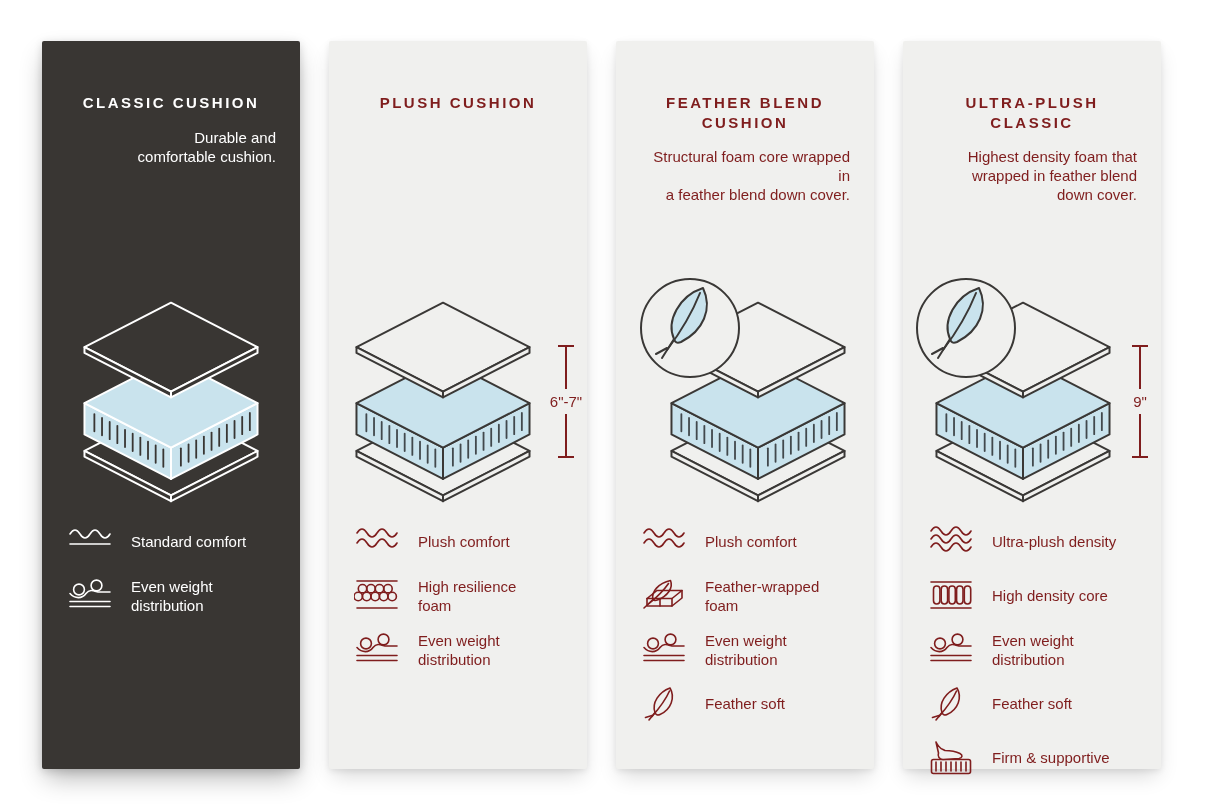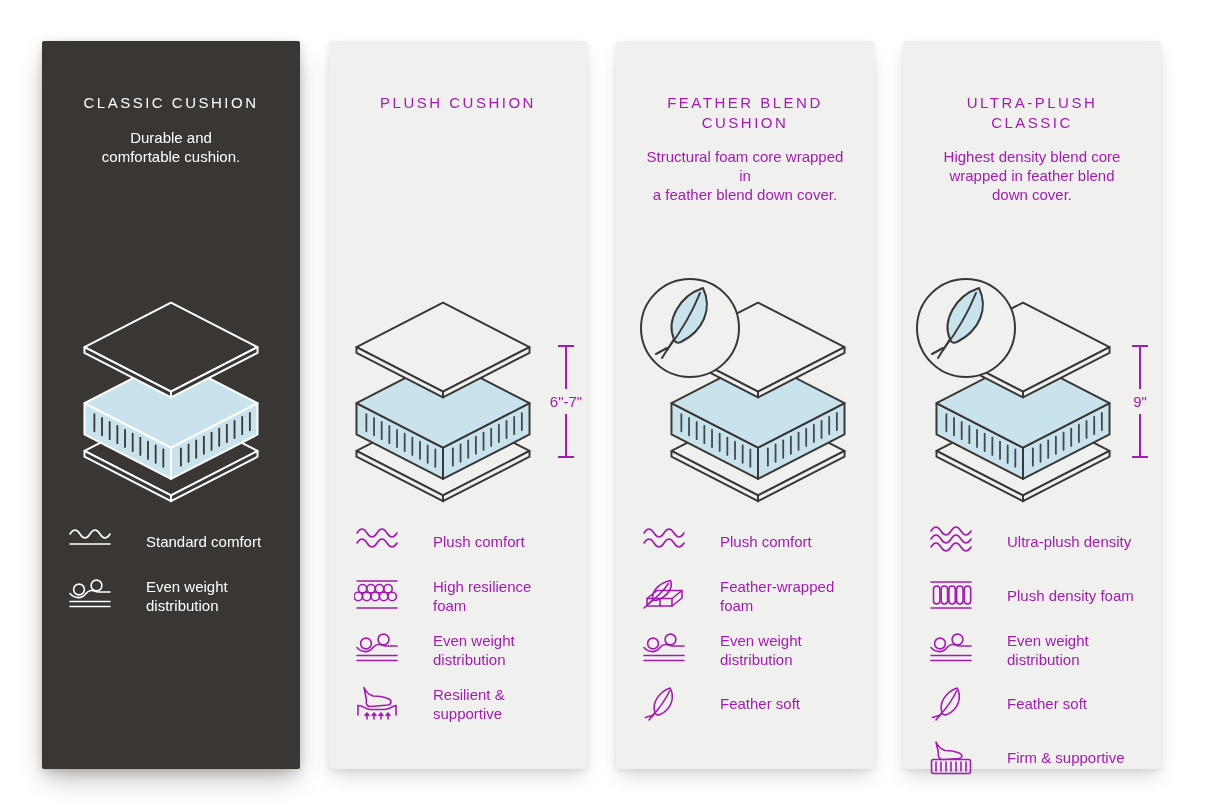--- a/index.html
+++ b/index.html
@@ -9,52 +9,52 @@
     -webkit-font-smoothing:antialiased;
   }
   .board{display:flex;padding:41px 0 0 42px;gap:29px;}
   .card{
     width:258px;height:728px;box-sizing:border-box;padding:0 24px;
     background:var(--card-bg);border-radius:2px;position:relative;
     box-shadow:0 10px 20px -4px rgba(0,0,0,.16), 0 2px 6px rgba(0,0,0,.08);
   }
   .card.light{
     --card-bg:#f0f0ee; --stroke:#3a3836; --blue:#c9e3ed; --hatch:#42494d;
-    color:#a21caf;
+    color:#7f1d1d;
   }
   .card.dark{
     --card-bg:#393633; --stroke:#ffffff; --blue:#c9e3ed; --hatch:#393633;
     color:#ffffff;
     box-shadow:0 12px 24px -4px rgba(0,0,0,.3), 0 2px 8px rgba(0,0,0,.15);
   }
   .head{height:164px;}
   .title{
-    margin:52px 0 0;font-size:15px;font-weight:normal;letter-spacing:2.5px;
+    margin:52px 0 0;font-size:15px;font-weight:bold;letter-spacing:2.5px;
     text-align:center;white-space:pre-line;line-height:1.3;
   }
   .desc{
-    margin:15px auto 0;font-size:15px;line-height:1.28;text-align:center;
+    margin:15px auto 0;font-size:15px;line-height:1.28;text-align:right;
     white-space:pre-line;
   }
   .zone{position:relative;height:238px;}
   .cushion{position:absolute;left:50%;top:44px;width:190px;transform:translateX(-50%);}
   .cushion.shift-left{transform:translateX(calc(-50% - 15px));}
   .cushion.shift-right{transform:translateX(calc(-50% + 13px));}
   .cushion.shift-left-sm{transform:translateX(calc(-50% - 9px));}
   .badge{position:absolute;top:19px;left:-2px;width:104px;height:104px;z-index:2;}
   .badge.badge-l{left:-13px;}
   .measure{
     position:absolute;left:190px;top:88px;height:113px;width:46px;
     display:flex;flex-direction:column;align-items:center;color:inherit;
   }
   .measure .cap{width:16px;border-top:2px solid currentColor;}
   .measure .mline{flex:1;width:2px;background:currentColor;}
   .measure .mlabel{font-size:15px;padding:4px 0;white-space:nowrap;}
   .features{padding-top:26px;}
-  .feature{display:flex;align-items:center;gap:32px;min-height:42px;margin-bottom:12px;}
+  .feature{display:flex;align-items:center;gap:17px;min-height:42px;margin-bottom:12px;}
   .ficon{flex:0 0 48px;width:48px;display:flex;justify-content:center;align-items:center;}
   .flabel{font-size:15px;line-height:1.3;white-space:pre-line;}
 </style>
 </head>
 <body>
 
 <div class="board">
 
   <section class="card dark">
     <div class="head">
@@ -205,35 +205,20 @@
             <svg viewBox="0 0 46 38" width="46" height="38" fill="none" stroke="currentColor" stroke-width="1.6" stroke-linecap="round" stroke-linejoin="round">
               <circle cx="12" cy="12.5" r="5.4"></circle>
               <circle cx="29.5" cy="8.5" r="5.4"></circle>
               <path d="M3,16.5 C8,22 15,22 19,16.5 C23,11.5 27,14 31,15 L43,15"></path>
               <path d="M3,24.5 L43,24.5 M3,29.5 L43,29.5"></path>
             </svg>
           </span>
           <span class="flabel">Even weight
 distribution</span>
         </div>
-        <div class="feature">
-          <span class="ficon">
-            <svg viewBox="0 0 46 38" width="46" height="38" fill="none" stroke="currentColor" stroke-width="1.6" stroke-linecap="round" stroke-linejoin="round">
-              <path d="M4,30 L4,20.5 M42,30 L42,20.5"></path>
-              <path d="M4,20.5 C10,20.5 11,24 16,24.5 L30,24.5 C36,24.5 38,21 42,20.5"></path>
-              <path d="M10,2.5 C12,6.5 14,9 17,10 L19,11 C24,11 31,12 35,14 C38,15.5 37.5,19.5 34,20 L17,21.5 C13,22 11.5,18.5 12.5,15 Z"></path>
-              <path d="M13,34 L13,29 M11,30.5 L13,28 L15,30.5"></path>
-              <path d="M20,34 L20,29 M18,30.5 L20,28 L22,30.5"></path>
-              <path d="M27,34 L27,29 M25,30.5 L27,28 L29,30.5"></path>
-              <path d="M34,34 L34,29 M32,30.5 L34,28 L36,30.5"></path>
-            </svg>
-          </span>
-          <span class="flabel">Resilient &amp;
-supportive</span>
-        </div>
       </div>
   </section>
 
   <section class="card light">
     <div class="head">
       <h2 class="title">FEATHER BLEND
 CUSHION</h2>
       <p class="desc">Structural foam core wrapped in
 a feather blend down cover.</p>
     </div>
@@ -331,21 +316,21 @@
           </span>
           <span class="flabel">Feather soft</span>
         </div>
       </div>
   </section>
 
   <section class="card light">
     <div class="head">
       <h2 class="title">ULTRA-PLUSH
 CLASSIC</h2>
-      <p class="desc">Highest density blend core
+      <p class="desc">Highest density foam that
 wrapped in feather blend
 down cover.</p>
     </div>
     <div class="zone">
       <div class="badge badge-l"><svg viewBox="0 0 104 104" width="104" height="104">
 <circle cx="52" cy="52" r="49" fill="var(--card-bg)" stroke="var(--stroke)" stroke-width="2"></circle>
 <g stroke="var(--stroke)" stroke-width="2" fill="none" stroke-linecap="round" stroke-linejoin="round">
 <path d="M24,82 L36,63"></path>
 <path d="M36,63 C28,45 41,20 65,12 C75,33 65,55 43,66 C39,67.5 37,66.5 36,63 Z" fill="var(--blue)"></path>
 <path d="M29,74 C42,57 54,37 62,17"></path>
@@ -410,21 +395,21 @@
           <span class="ficon">
             <svg viewBox="0 0 46 38" width="46" height="38" fill="none" stroke="currentColor" stroke-width="1.6" stroke-linecap="round" stroke-linejoin="round">
               <path d="M3,5 L43,5 M3,31 L43,31"></path>
               <rect x="5.5" y="9" width="6.4" height="18" rx="3.2"></rect>
               <rect x="13.2" y="9" width="6.4" height="18" rx="3.2"></rect>
               <rect x="20.9" y="9" width="6.4" height="18" rx="3.2"></rect>
               <rect x="28.6" y="9" width="6.4" height="18" rx="3.2"></rect>
               <rect x="36.3" y="9" width="6.4" height="18" rx="3.2"></rect>
             </svg>
           </span>
-          <span class="flabel">Plush density foam</span>
+          <span class="flabel">High density core</span>
         </div>
         <div class="feature">
           <span class="ficon">
             <svg viewBox="0 0 46 38" width="46" height="38" fill="none" stroke="currentColor" stroke-width="1.6" stroke-linecap="round" stroke-linejoin="round">
               <circle cx="12" cy="12.5" r="5.4"></circle>
               <circle cx="29.5" cy="8.5" r="5.4"></circle>
               <path d="M3,16.5 C8,22 15,22 19,16.5 C23,11.5 27,14 31,15 L43,15"></path>
               <path d="M3,24.5 L43,24.5 M3,29.5 L43,29.5"></path>
             </svg>
           </span>

